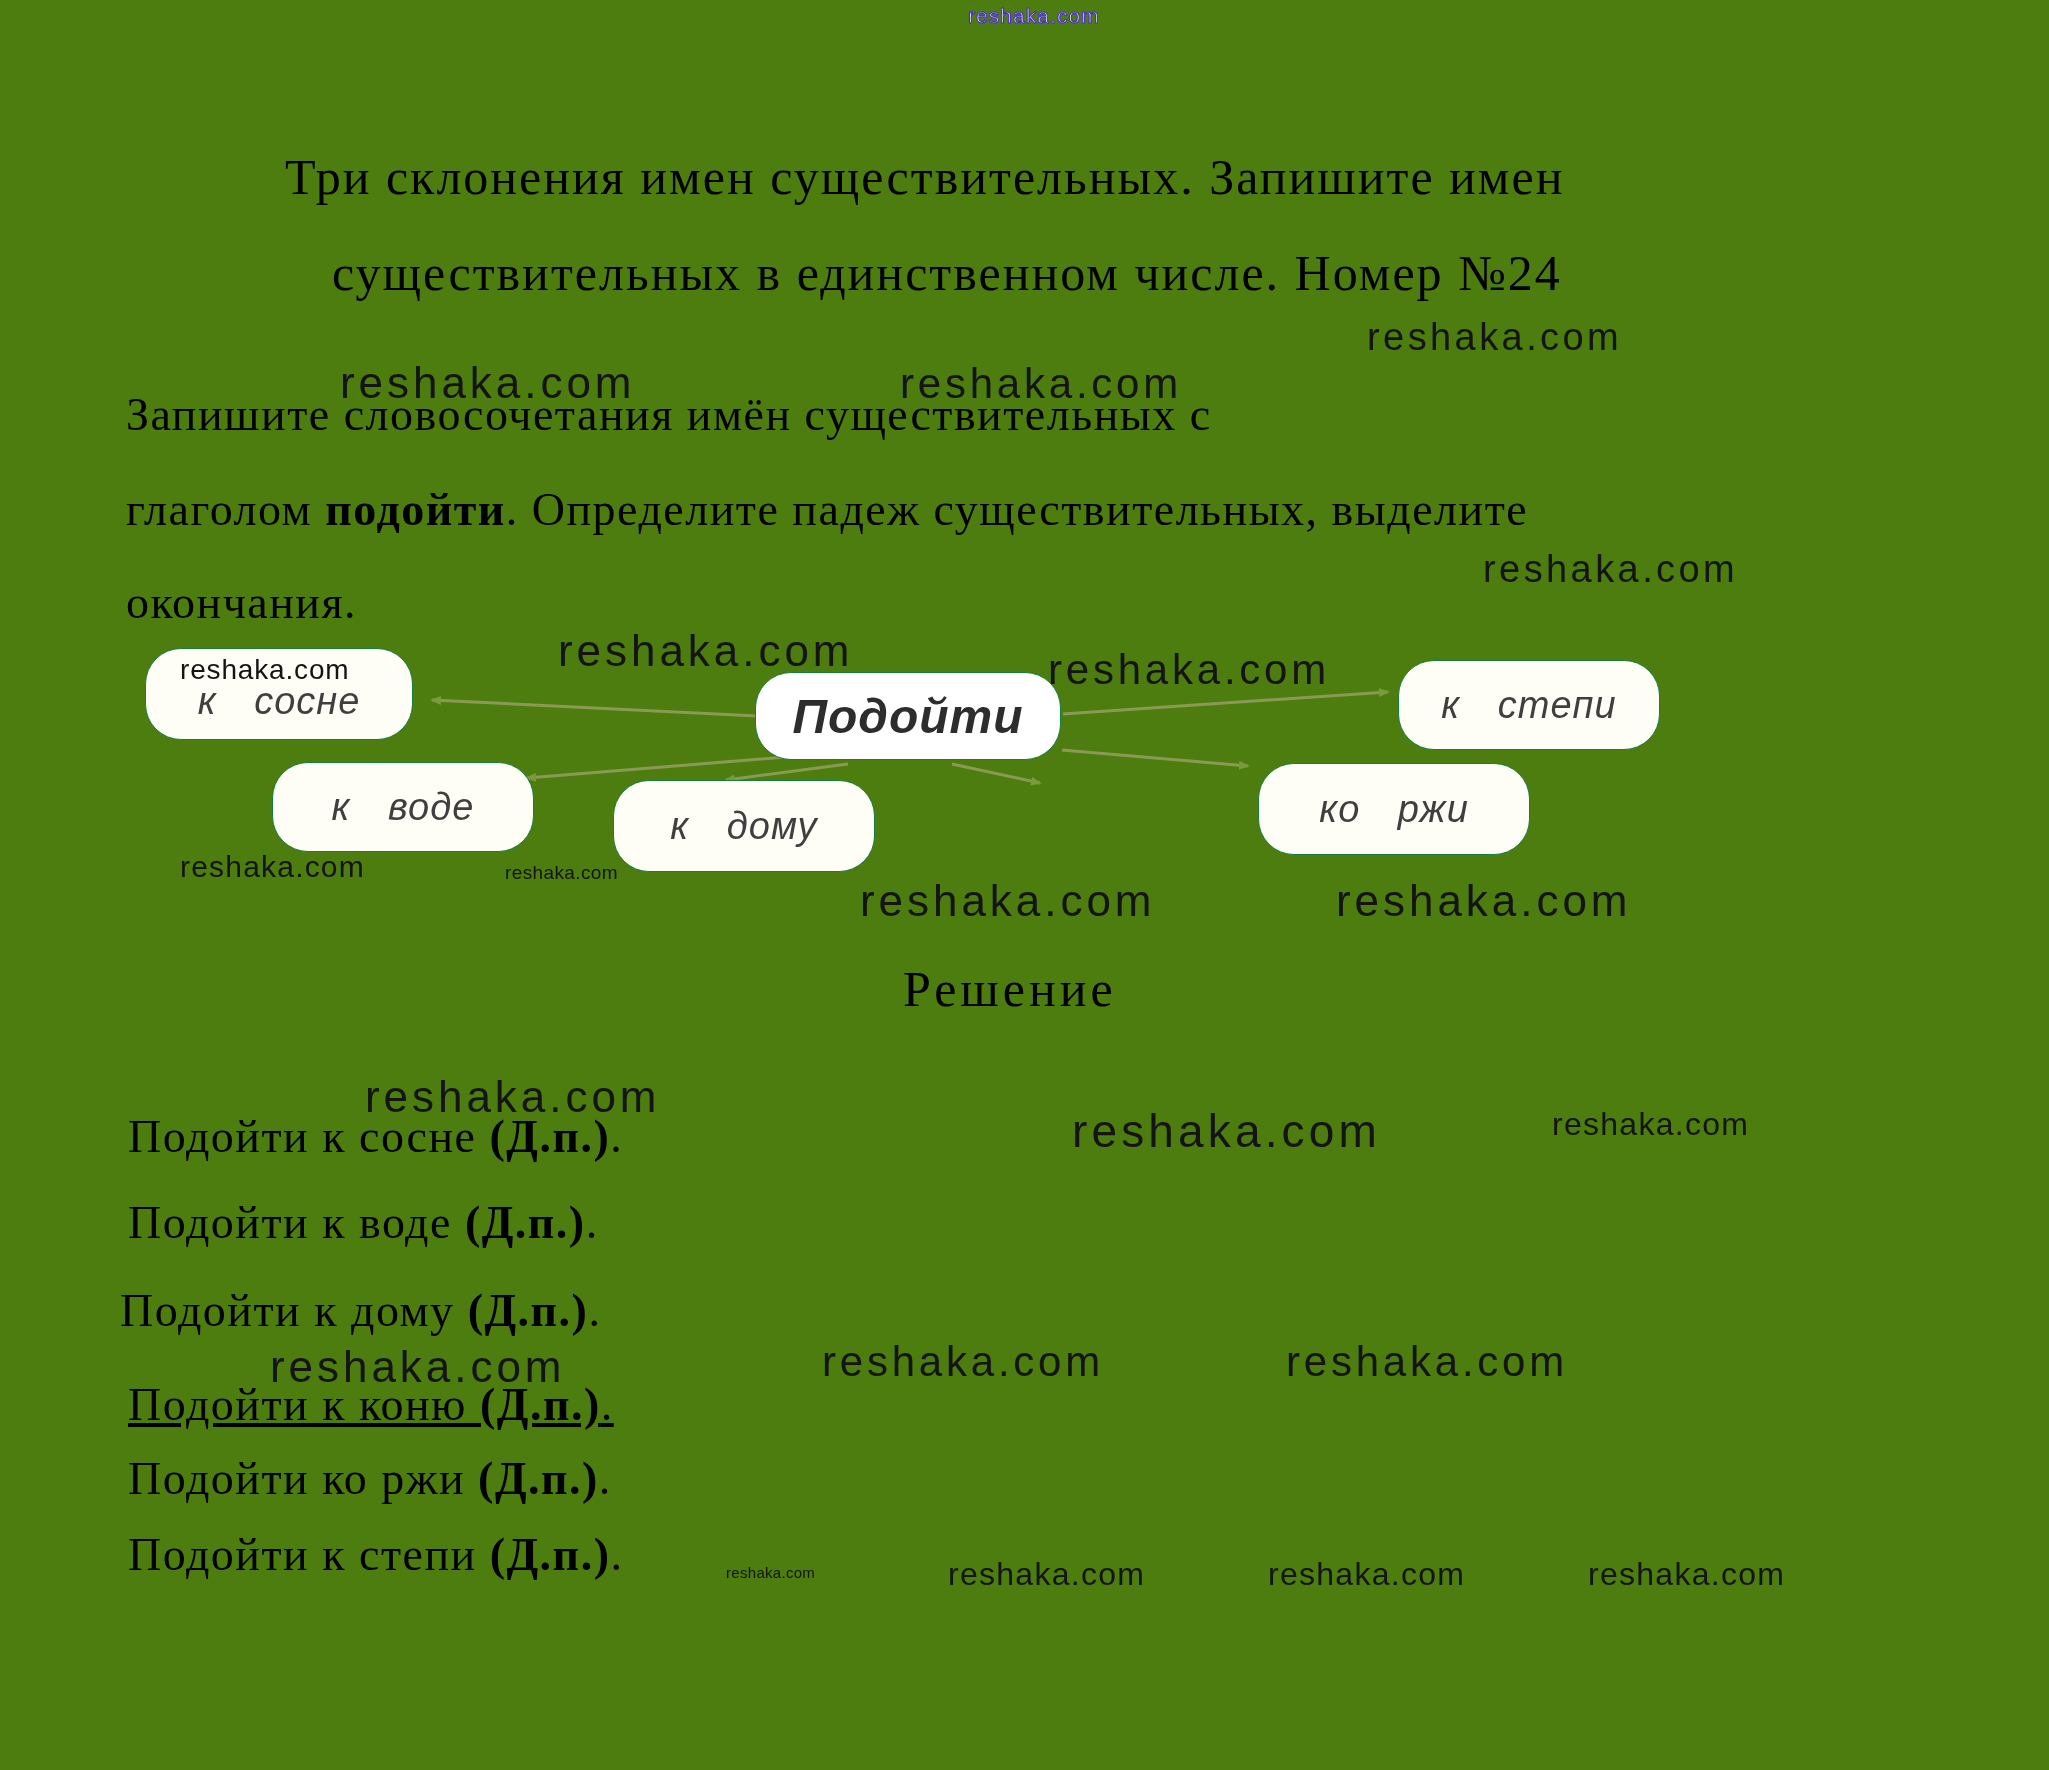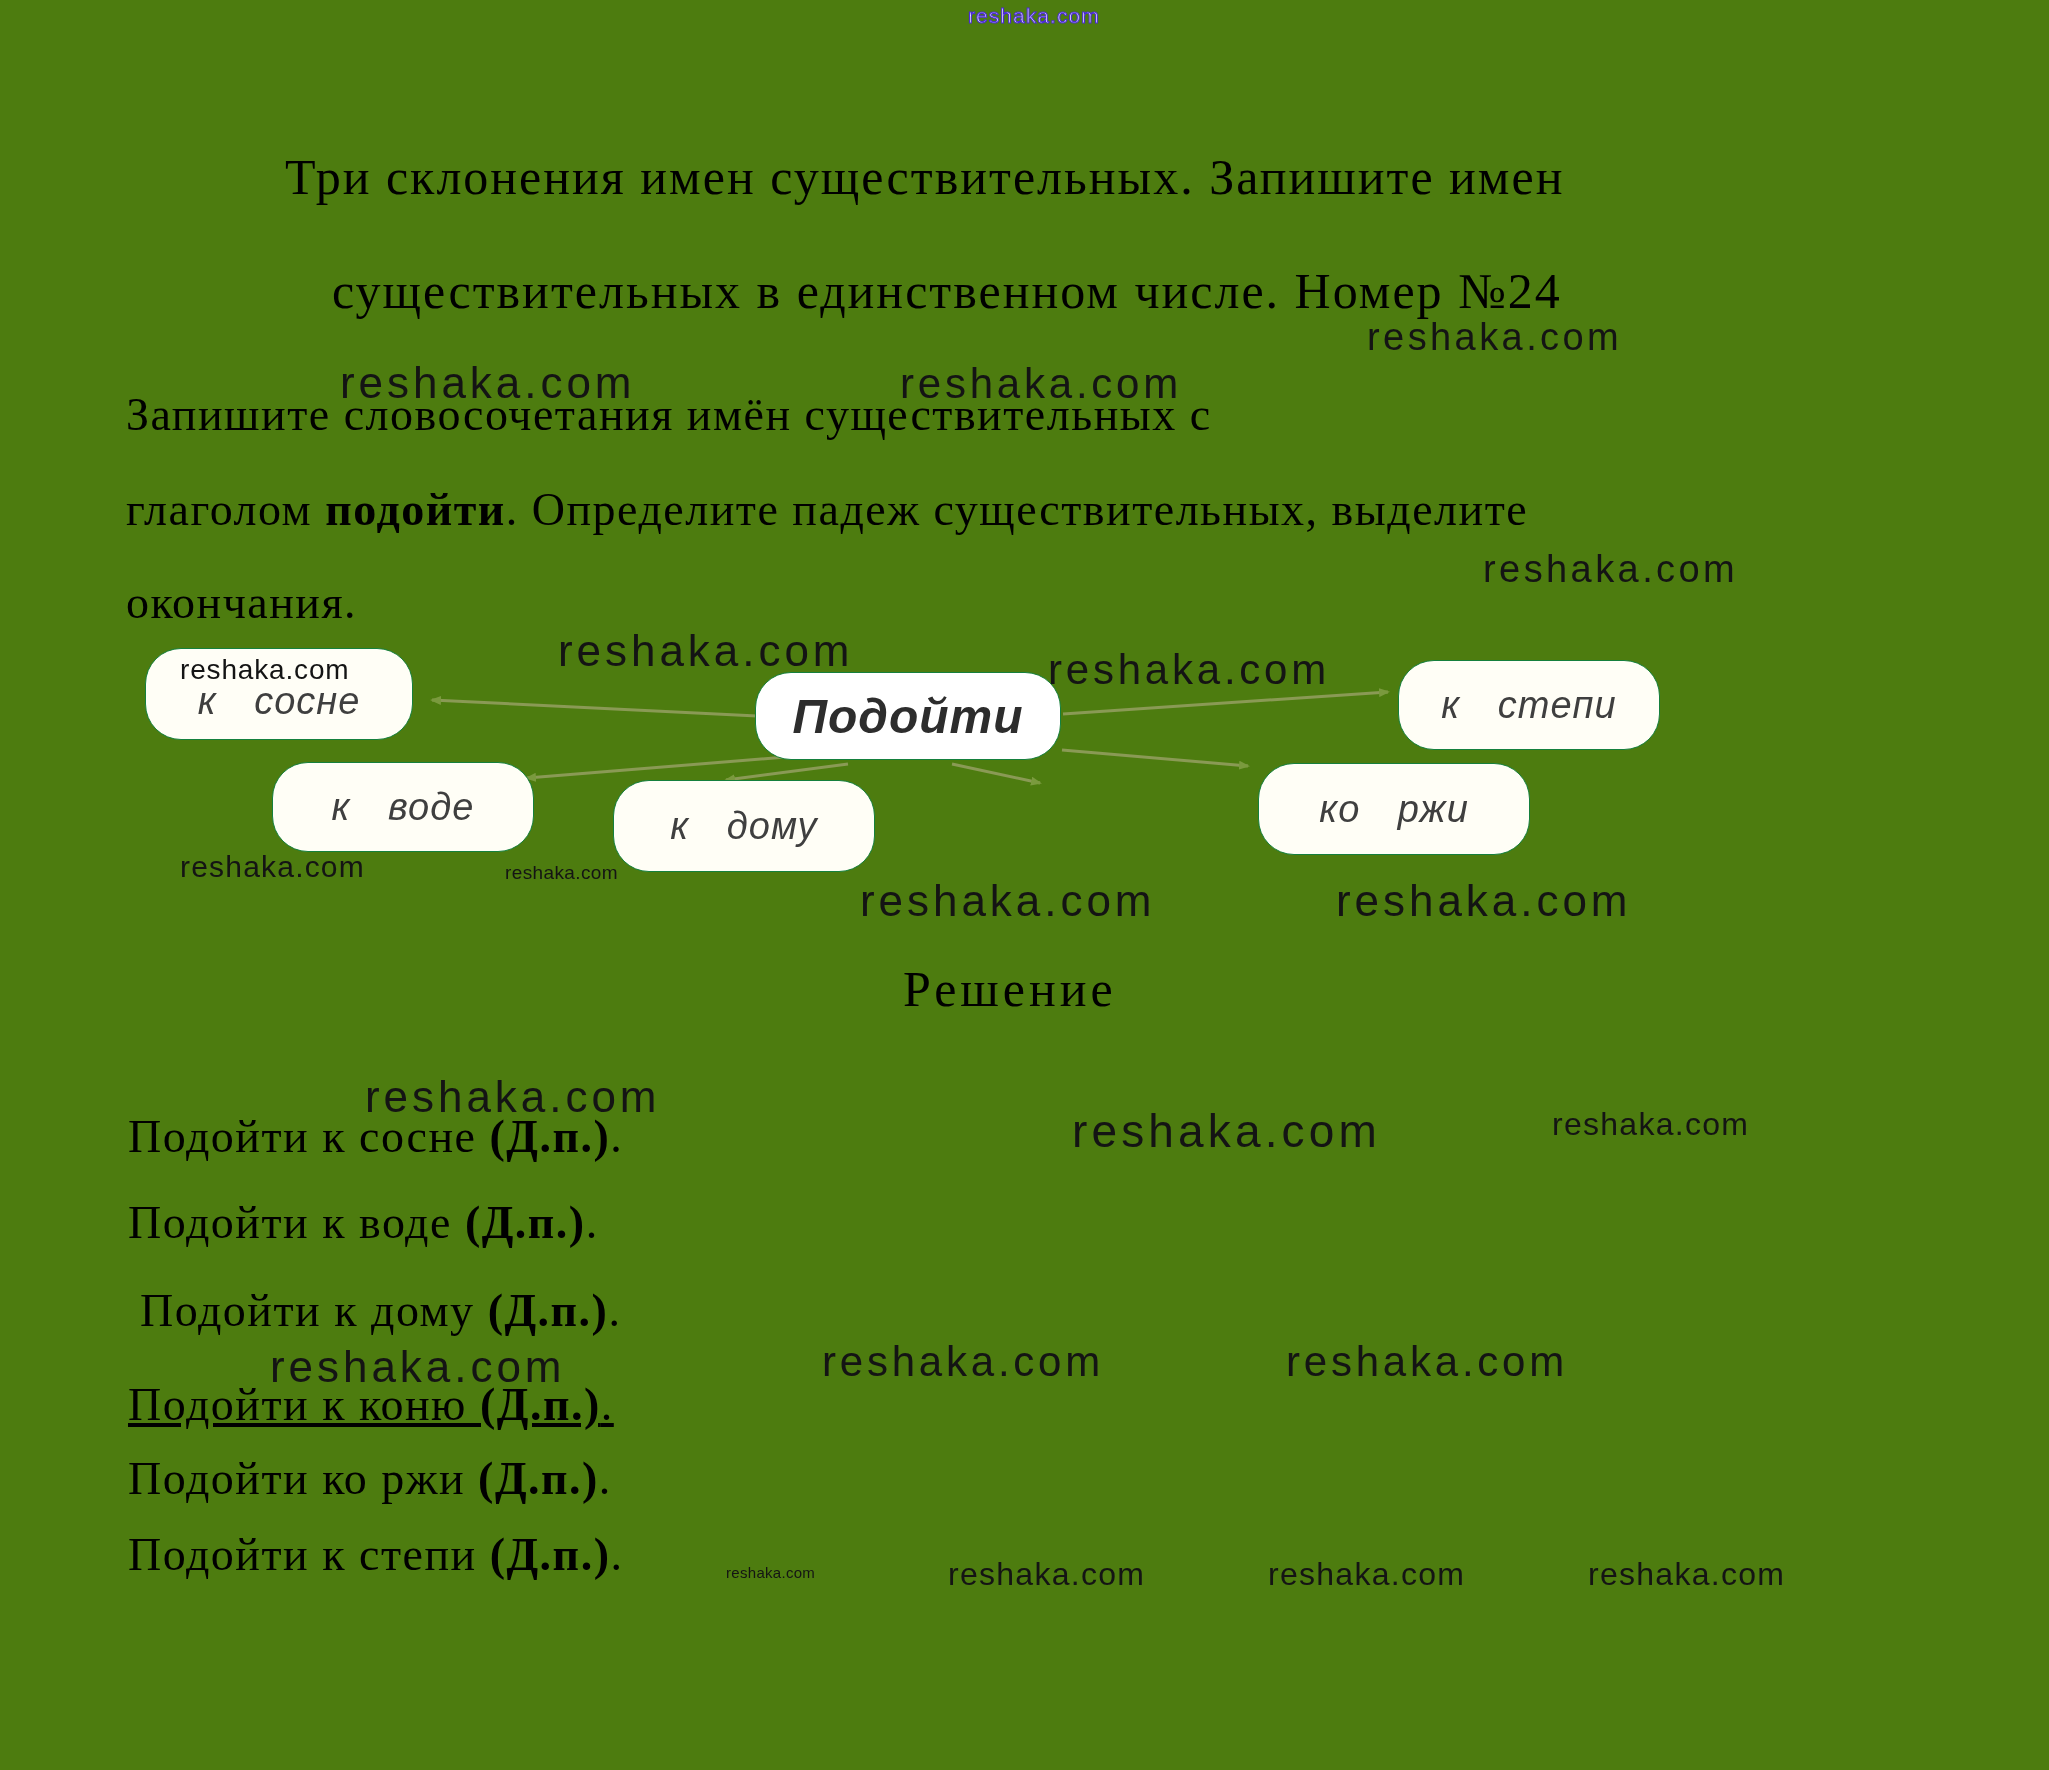--- a/index.html
+++ b/index.html
@@ -23,21 +23,21 @@
   .sol{position:absolute;font-size:46px;letter-spacing:1.5px;white-space:nowrap;z-index:3;}
 </style>
 </head>
 <body>
 
 <div class="page">
 
   <span class="wm wm-top" style="left:968px;top:4px;font-size:21px;">reshaka.com</span>
 
   <div class="ser title" style="left:285px;top:148px;">Три склонения имен существительных. Запишите имен</div>
-  <div class="ser title" style="left:332px;top:244px;margin-top:18px;">существительных в единственном числе. Номер №24</div>
+  <div class="ser title" style="left:332px;top:244px;">существительных в единственном числе. Номер №24</div>
 
   <span class="wm" style="left:1367px;top:316px;font-size:38px;">reshaka.com</span>
   <span class="wm" style="left:340px;top:358px;font-size:44px;">reshaka.com</span>
   <span class="wm" style="left:900px;top:360px;font-size:42px;">reshaka.com</span>
   <span class="wm" style="left:1483px;top:548px;font-size:38px;">reshaka.com</span>
 
   <div class="ser" style="left:126px;top:388px;">Запишите словосочетания имён существительных с</div>
   <div class="ser" style="left:126px;top:483px;"><span>глаголом </span><span class="bold">подойти</span><span>. Определите падеж существительных, выделите</span></div>
   <div class="ser" style="left:126px;top:576px;">окончания.</div>
 
@@ -82,21 +82,21 @@
   <div class="ser" style="left:903px;top:960px;font-size:50px;letter-spacing:4px;">Решение</div>
 
   <span class="wm" style="left:365px;top:1072px;font-size:44px;">reshaka.com</span>
   <span class="wm" style="left:1072px;top:1104px;font-size:46px;">reshaka.com</span>
   <span class="wm" style="left:1552px;top:1106px;font-size:32px;letter-spacing:.04em;">reshaka.com</span>
 
   <div class="sol" style="left:128px;top:1110px;"><span>Подойти к сосне </span><span class="bold">(Д.п.)</span><span>.</span></div>
 
   <div class="sol" style="left:128px;top:1196px;"><span>Подойти к воде </span><span class="bold">(Д.п.)</span><span>.</span></div>
 
-  <div class="sol" style="left:140px;top:1284px;"><span>Подойти к дому </span><span class="bold">(Д.п.)</span><span>.</span></div>
+  <div class="sol" style="left:120px;top:1284px;"><span>Подойти к дому </span><span class="bold">(Д.п.)</span><span>.</span></div>
 
   <span class="wm" style="left:270px;top:1342px;font-size:44px;">reshaka.com</span>
   <span class="wm" style="left:822px;top:1338px;font-size:42px;">reshaka.com</span>
   <span class="wm" style="left:1286px;top:1338px;font-size:42px;">reshaka.com</span>
 
   <div class="sol" style="left:128px;top:1378px;text-decoration:underline;"><span>Подойти к коню </span><span class="bold">(Д.п.)</span><span>.</span></div>
 
   <div class="sol" style="left:128px;top:1452px;"><span>Подойти ко ржи </span><span class="bold">(Д.п.)</span><span>.</span></div>
 
   <div class="sol" style="left:128px;top:1528px;"><span>Подойти к степи </span><span class="bold">(Д.п.)</span><span>.</span></div>

